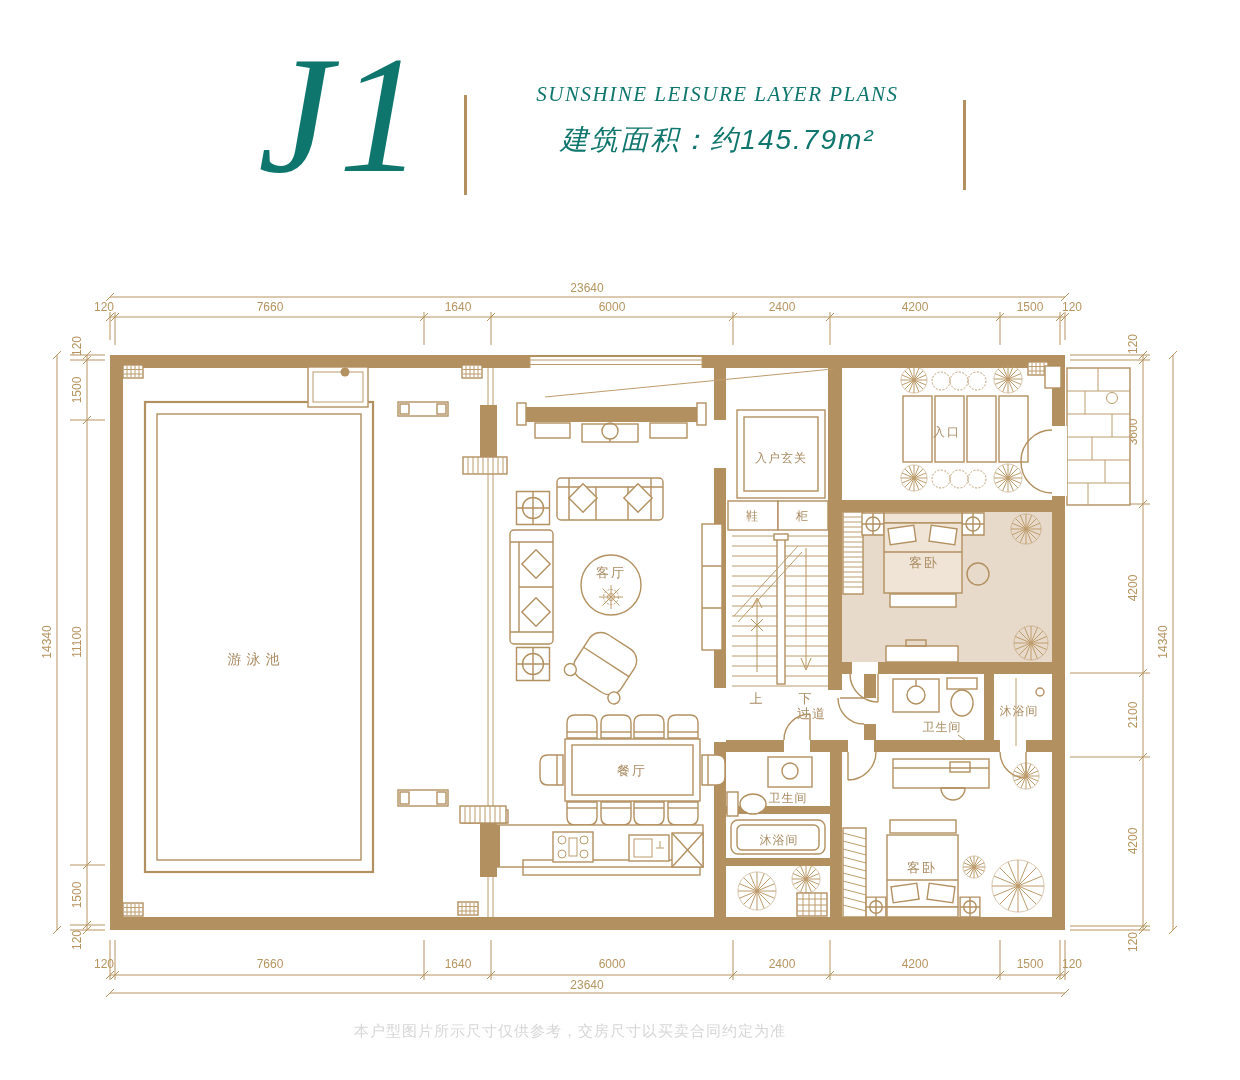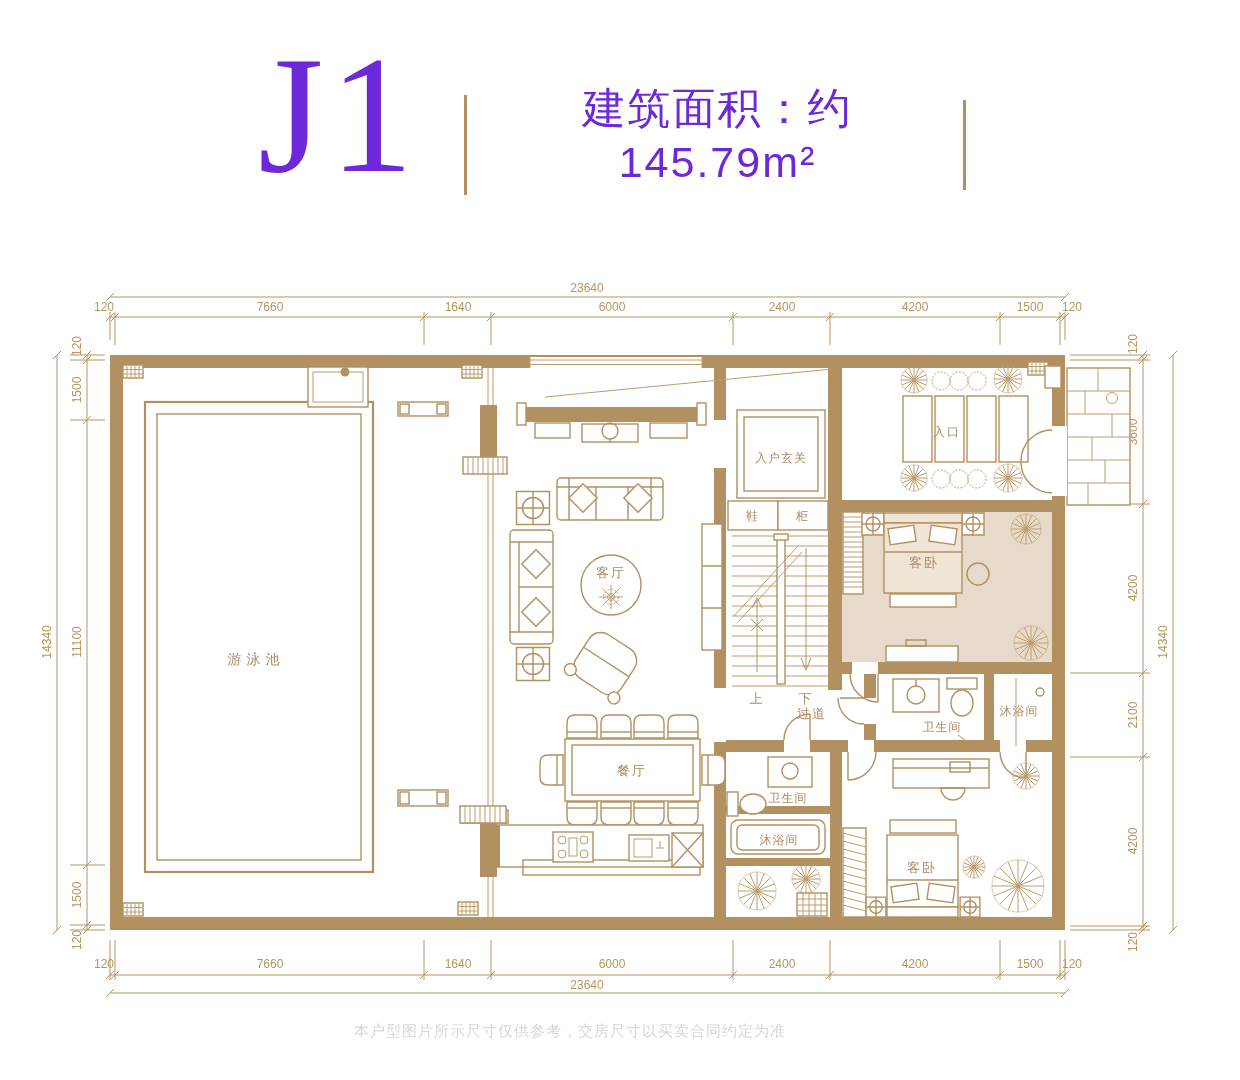--- a/index.html
+++ b/index.html
@@ -1,25 +1,25 @@
 <!DOCTYPE html>
 <html><head>
 <meta charset="utf-8">
 <style>
   html,body{margin:0;padding:0;background:#fff;}
   body{width:1240px;height:1080px;position:relative;font-family:"Liberation Sans","DejaVu Sans",sans-serif;overflow:hidden;}
-  .hdr{position:absolute;color:#6d28d9;}
+  .hdr{position:absolute;color:#0f766e;font-style:italic;}
   #unit{left:258px;top:30px;font-family:"Liberation Serif","DejaVu Serif",serif;font-size:168px;line-height:1;letter-spacing:6px;}
   .vbar{position:absolute;width:3px;background:#B2905F;}
   #bar1{left:464px;top:95px;height:100px;}
   #bar2{left:963px;top:100px;height:90px;}
   #titleblock{left:490px;top:66px;width:455px;text-align:center;}
   #title{font-family:"Liberation Serif","DejaVu Serif",serif;font-size:47px;font-weight:bold;letter-spacing:10px;}
   #subtitle{font-family:"Liberation Serif","DejaVu Serif",serif;font-size:21px;letter-spacing:1.5px;margin-top:16px;}
-  #area{font-size:43px;letter-spacing:2px;margin-top:14px;}
+  #area{font-size:28px;letter-spacing:2px;margin-top:14px;}
   #footer{position:absolute;left:0;top:1022px;width:1140px;text-align:center;font-size:15px;letter-spacing:1px;color:#D6D6D6;}
   svg{position:absolute;left:0;top:0;}
   svg text{font-family:"Liberation Sans","DejaVu Sans",sans-serif;}
   .wl{fill:#B39060;stroke:none;}
   .wh{fill:#ffffff;stroke:none;}
   .ln{stroke:#B39060;fill:none;stroke-width:1.4;}
   .lnf{stroke:#B39060;fill:#ffffff;stroke-width:1.4;}
   .lnb{stroke:#B39060;fill:#EFE4D6;stroke-width:1.4;}
   .ln2{stroke:#B39060;fill:none;stroke-width:2.2;}
   .thin{stroke:#BE9C6C;fill:none;stroke-width:1;}
@@ -27,20 +27,21 @@
   .dimtxt{font-size:12px;fill:#B6945F;}
   .room{font-size:13px;fill:#A98A60;letter-spacing:2px;text-anchor:middle;}
   .beige{fill:#E8DACA;}
 </style>
 </head>
 <body>
 
 <div class="hdr" id="unit">J1</div>
 <div class="vbar" id="bar1"></div>
 <div class="hdr" id="titleblock">
+  <div id="subtitle">SUNSHINE LEISURE LAYER PLANS</div>
   <div id="area">建筑面积：约145.79m²</div>
 </div>
 <div class="vbar" id="bar2"></div>
 
 <svg width="1240" height="1080" viewBox="0 0 1240 1080">
 <defs>
   <g id="sym-tree">
     <circle r="1" class="thin" stroke-dasharray="0.28 0.18" vector-effect="non-scaling-stroke"></circle>
     <path class="thin" vector-effect="non-scaling-stroke" d="M0,-1 L0,1 M-1,0 L1,0 M-0.7,-0.7 L0.7,0.7 M-0.7,0.7 L0.7,-0.7 M-0.38,-0.92 L0.38,0.92 M-0.92,-0.38 L0.92,0.38 M-0.92,0.38 L0.92,-0.38 M-0.38,0.92 L0.38,-0.92"></path>
   </g>

